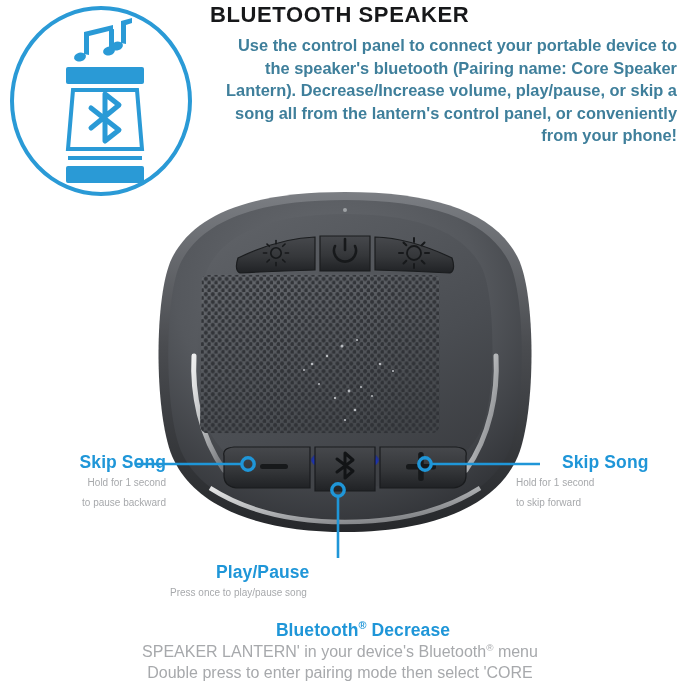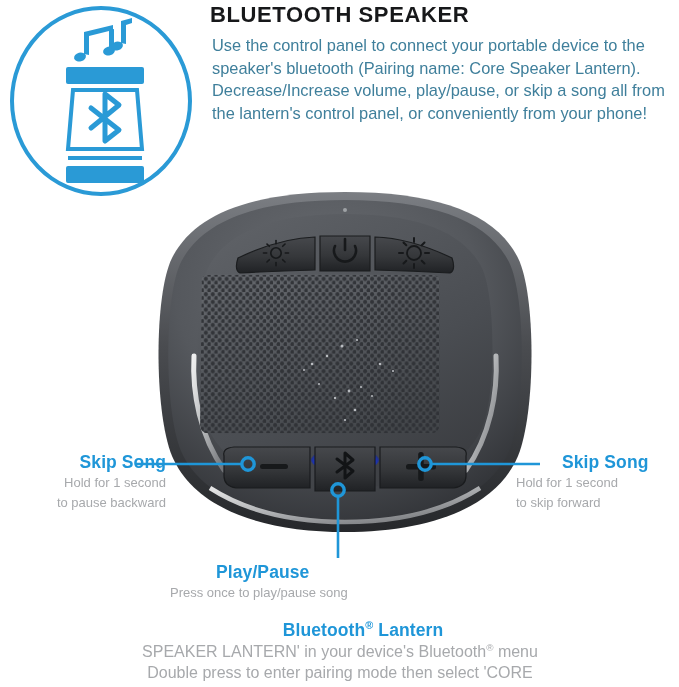--- a/index.html
+++ b/index.html
@@ -16,24 +16,24 @@
   
   .header-title{
     position:absolute;left:210px;top:0px;width:469px;
     text-align:left;
     font-size:22px;font-weight:700;letter-spacing:.6px;
     color:#17181a;
     line-height:30px;
   }
   .header-desc{
     position:absolute;left:212px;top:34px;width:465px;
-    text-align:left;
+    text-align:right;
     font-size:16.4px;line-height:22.6px;
     color:#3f7f9b;
-    font-weight:400;
+    font-weight:700;
   }
 
   
   .badge{
     position:absolute;left:10px;top:6px;width:182px;height:190px;
     border:4px solid #2a9ad6;
     border-radius:50%;
     box-sizing:border-box;
     background:#fff;
   }
@@ -45,21 +45,21 @@
   }
   .device-svg{position:absolute;left:0;top:0;}
 
   
   .callout-title{
     font-size:17.5px;font-weight:700;color:#1f96d8;line-height:21px;
     letter-spacing:.1px;
     padding-left:46px;
   }
   .callout-sub{
-    font-size:13px;font-weight:400;color:#a7a9ac;line-height:19.5px;
+    font-size:10px;font-weight:400;color:#a7a9ac;line-height:19.5px;
   }
   .callout-left{
     position:absolute;left:0px;top:452px;width:166px;text-align:right;
   }
   .callout-right{
     position:absolute;left:516px;top:452px;width:163px;text-align:left;
   }
   .callout-center{
     position:absolute;left:170px;top:562px;width:340px;text-align:left;
   }
@@ -321,21 +321,21 @@
     <div class="callout-sub">to skip forward</div>
   </div>
 
   <div class="callout-center">
     <div class="callout-title">Play/Pause</div>
     <div class="callout-sub">Press once to play/pause song</div>
   </div>
 
   <div class="callout-bt">
     <div class="callout-title">
-      <span>Bluetooth</span><span class="sup">®</span><span> Lantern</span>
+      <span>Bluetooth</span><span class="sup">®</span><span> Decrease</span>
     </div>
     <div class="callout-sub">
       <span>SPEAKER LANTERN' in your device's Bluetooth</span><span class="sup">®</span><span> menu</span>
     </div>
     <div class="callout-sub">Double press to enter pairing mode then select 'CORE</div>
   </div>
 
 </div>
 
 </body></html>

